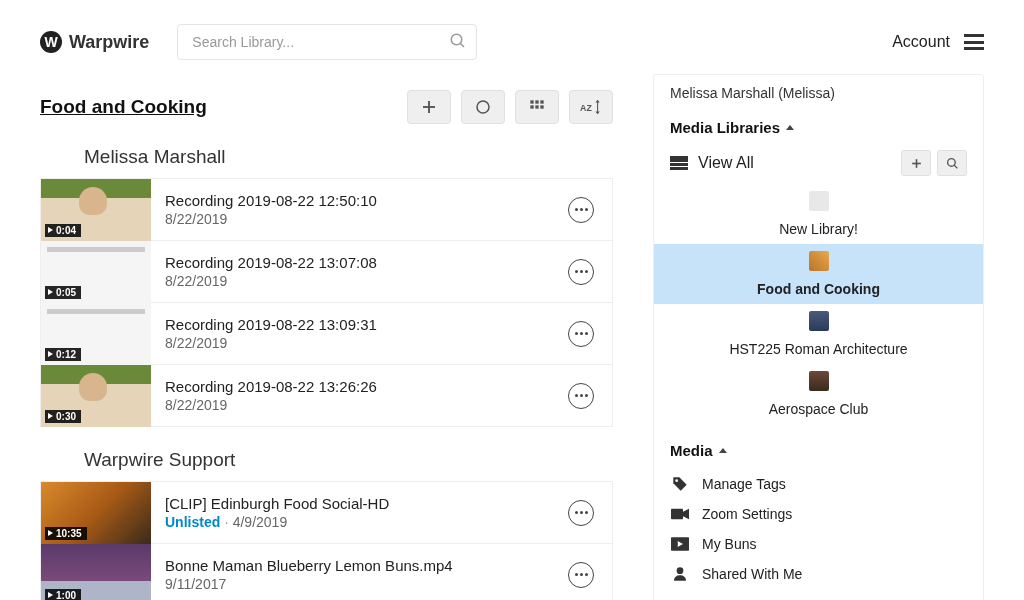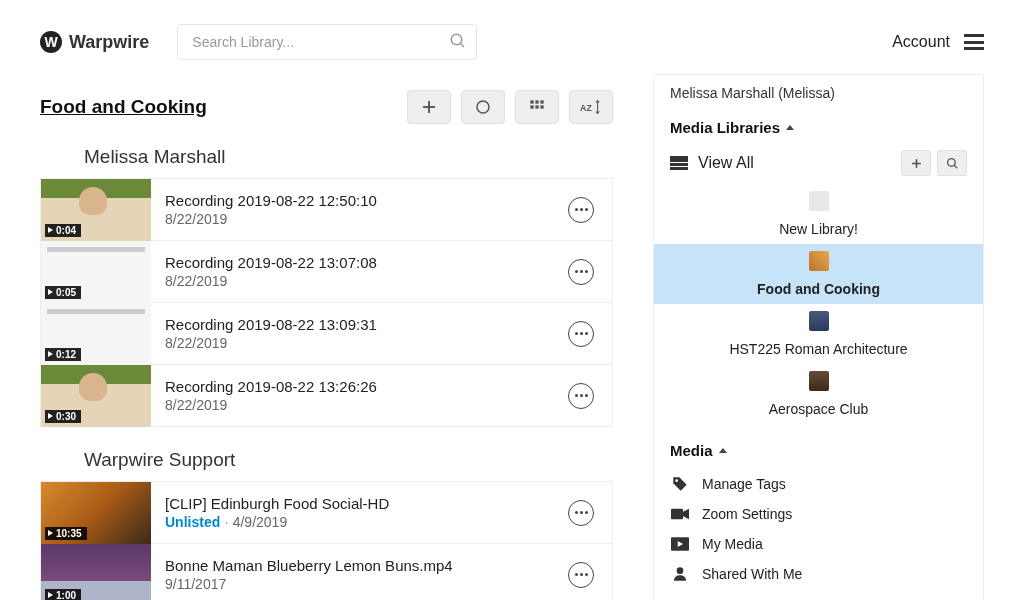--- a/index.html
+++ b/index.html
@@ -328,21 +328,21 @@
           </span>
           <span>Zoom Settings</span>
         </div>
         <div class="media-item">
           <span style="width:20px;color:#333;display:flex;justify-content:center">
             <svg width="18" height="14" viewBox="0 0 24 18" fill="currentColor">
               <rect x="0" y="0" width="24" height="18" rx="1"></rect>
               <polygon points="9,5 9,13 16,9" fill="#fff"></polygon>
             </svg>
           </span>
-          <span>My Media</span>
+          <span>My Buns</span>
         </div>
         <div class="media-item">
           <span style="width:20px;color:#333;display:flex;justify-content:center">
             <svg width="16" height="16" viewBox="0 0 24 24" fill="currentColor">
               <circle cx="12" cy="7" r="5"></circle>
               <path d="M3 22c0-5 4-8 9-8s9 3 9 8H3z"></path>
             </svg>
           </span>
           <span>Shared With Me</span>
         </div>

